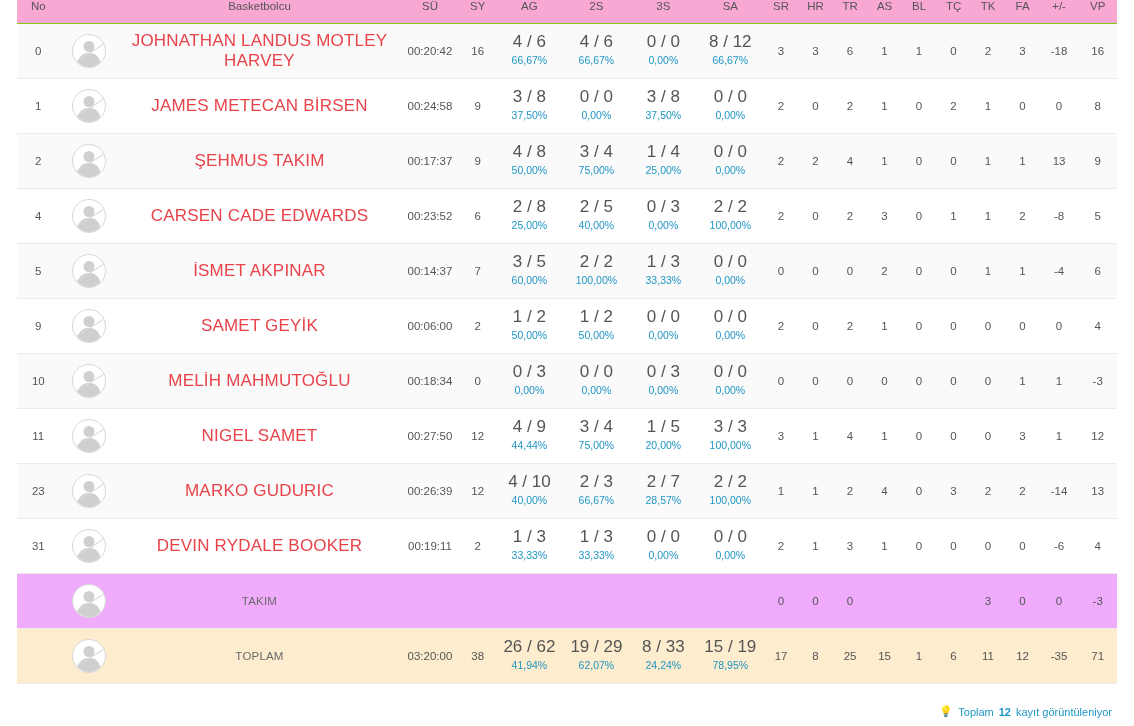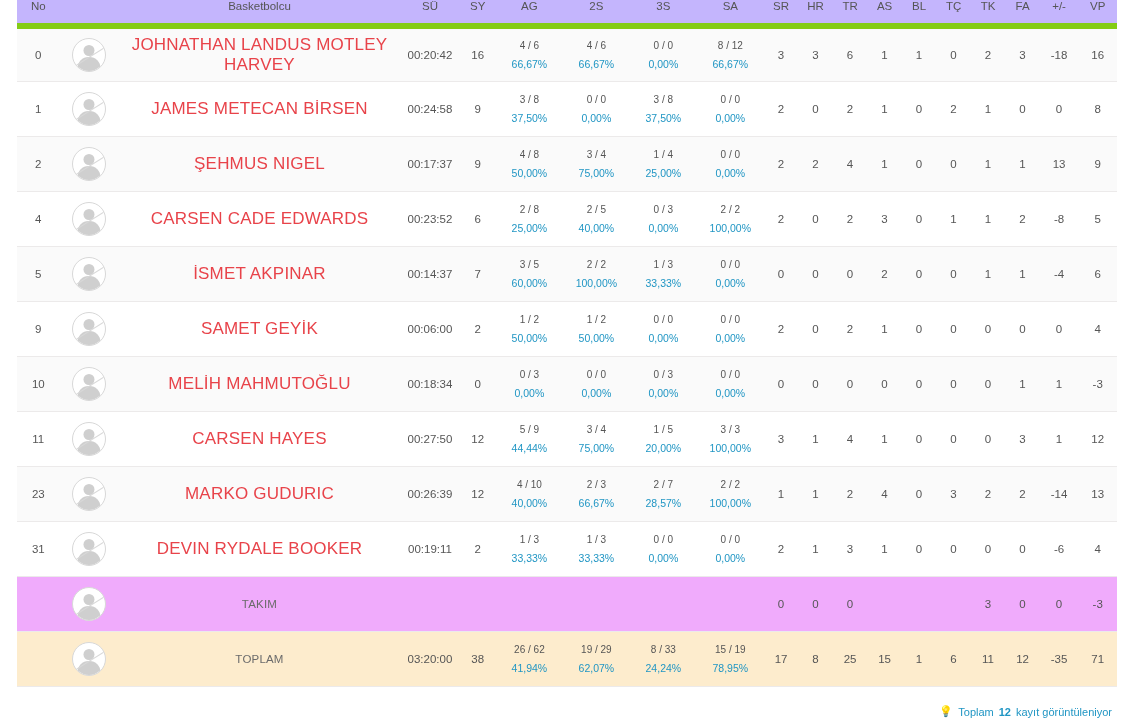--- a/index.html
+++ b/index.html
@@ -21,24 +21,24 @@
     width: 1100px;
     border-collapse: collapse;
     table-layout: fixed;
     font-size: 11px;
   }
   table.stats thead th {
     font-weight: normal;
     font-size: 11.5px;
     color: #555;
     padding: 0 0 11px 0;
-    border-bottom: 6px solid #84cc16;
+    border-bottom: 1px solid #84cc16;
     text-align: center;
     vertical-align: bottom;
-    background: #c4b5fd;
+    background: #f9a8d4;
   }
   thead th.th-no { text-align: left; padding-left: 14px; }
   thead th.th-name { text-align: left; padding-left: 0; }
 
   table.stats tbody td {
     border-bottom: 1px solid #eceaea;
     padding: 0;
     text-align: center;
     vertical-align: middle;
     height: 55px;
@@ -61,21 +61,21 @@
     color: #e8434a;
     font-size: 17px;
     letter-spacing: .2px;
     text-decoration: none;
     cursor: pointer;
   }
   .plain-name { color: #6b6b6b; font-size: 11.5px; letter-spacing: .2px; }
 
   .blue { color: #2196c4; }
 
-  .frac { display:block; line-height: 14px; color: #555; font-size: 10px; }
+  .frac { display:block; line-height: 14px; color: #555; font-size: 17px; }
   .pct  { display:block; line-height: 14px; color: #2196c4; font-size: 10.5px; margin-top: 4px; }
 
   
   .avatar {
     width: 34px; height: 34px;
     border-radius: 50%;
     background: #ffffff;
     border: 1px solid #d8d8d8;
     display: inline-block;
     position: relative;
@@ -233,21 +233,21 @@
             <td class="">0</td>
             <td class="">2</td>
             <td class="">1</td>
             <td class="">0</td>
             <td class="">0</td>
             <td class="blue">8</td>
           </tr>
           <tr class="row-alt">
             <td class="c-no">2</td>
             <td class="c-pic"><span class="avatar"><span class="head"></span><span class="body"></span><span class="slash"></span></span></td>
-            <td class="c-name"><a class="pname">ŞEHMUS NIGEL</a></td>
+            <td class="c-name"><a class="pname">ŞEHMUS TAKIM</a></td>
             <td class="">00:17:37</td>
             <td class="blue">9</td>
             <td>
               <span class="frac">4 / 8</span>
               <span class="pct">50,00%</span>
             </td>
             <td>
               <span class="frac">3 / 4</span>
               <span class="pct">75,00%</span>
             </td>
@@ -398,25 +398,25 @@
             <td class="">0</td>
             <td class="">0</td>
             <td class="">0</td>
             <td class="">1</td>
             <td class="">1</td>
             <td class="blue">-3</td>
           </tr>
           <tr class="row-plain">
             <td class="c-no">11</td>
             <td class="c-pic"><span class="avatar"><span class="head"></span><span class="body"></span><span class="slash"></span></span></td>
-            <td class="c-name"><a class="pname">CARSEN HAYES</a></td>
+            <td class="c-name"><a class="pname">NIGEL SAMET</a></td>
             <td class="">00:27:50</td>
             <td class="blue">12</td>
             <td>
-              <span class="frac">5 / 9</span>
+              <span class="frac">4 / 9</span>
               <span class="pct">44,44%</span>
             </td>
             <td>
               <span class="frac">3 / 4</span>
               <span class="pct">75,00%</span>
             </td>
             <td>
               <span class="frac">1 / 5</span>
               <span class="pct">20,00%</span>
             </td>

